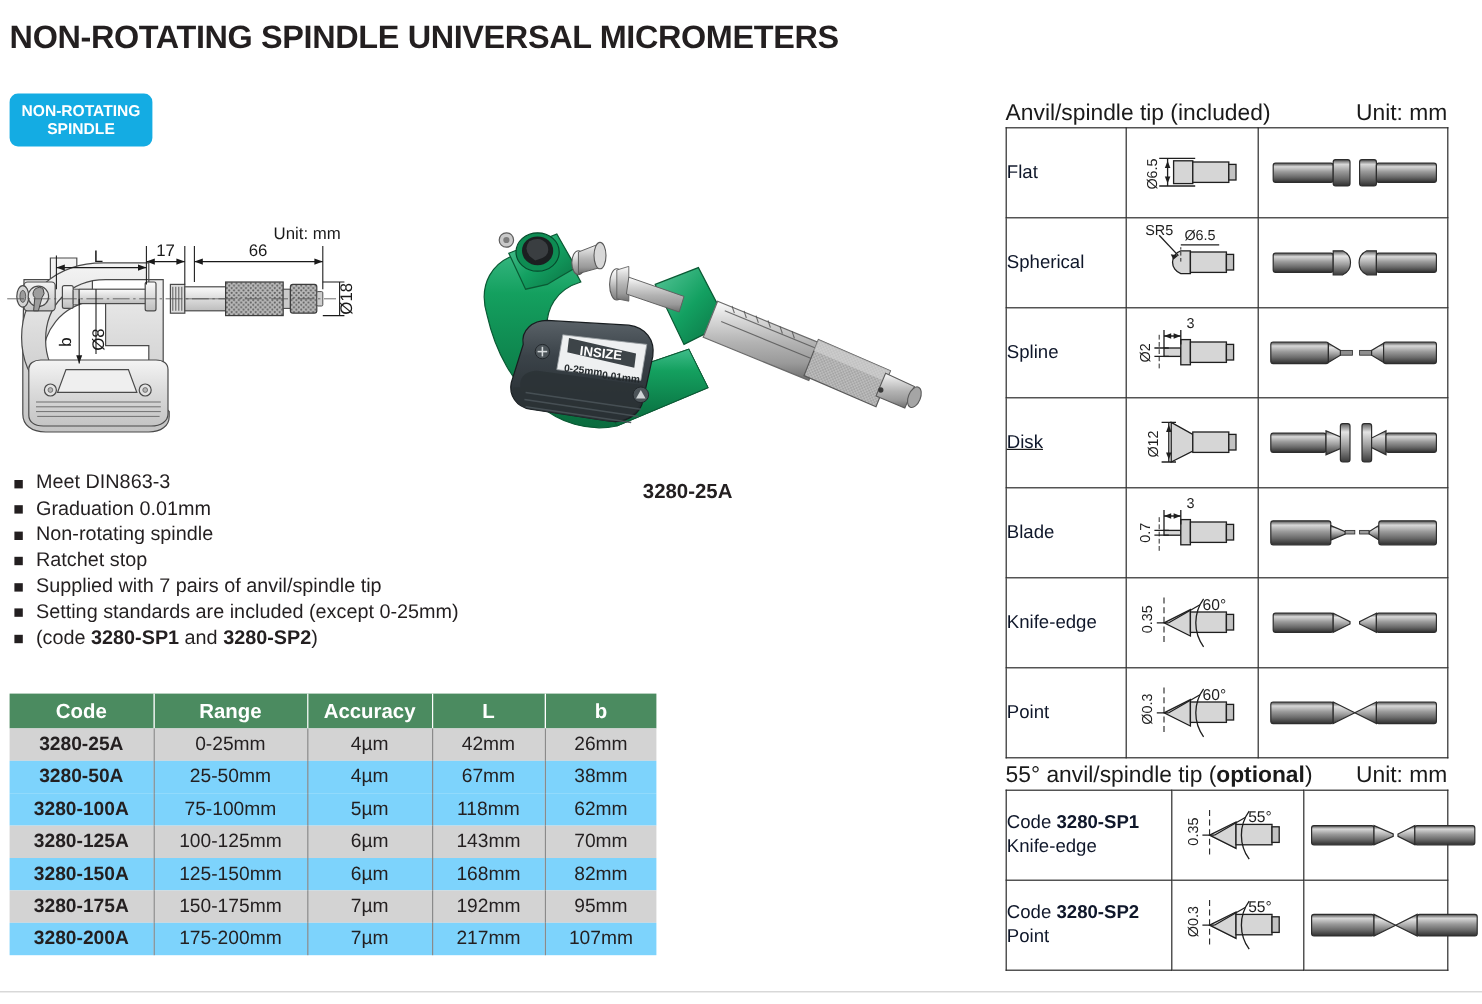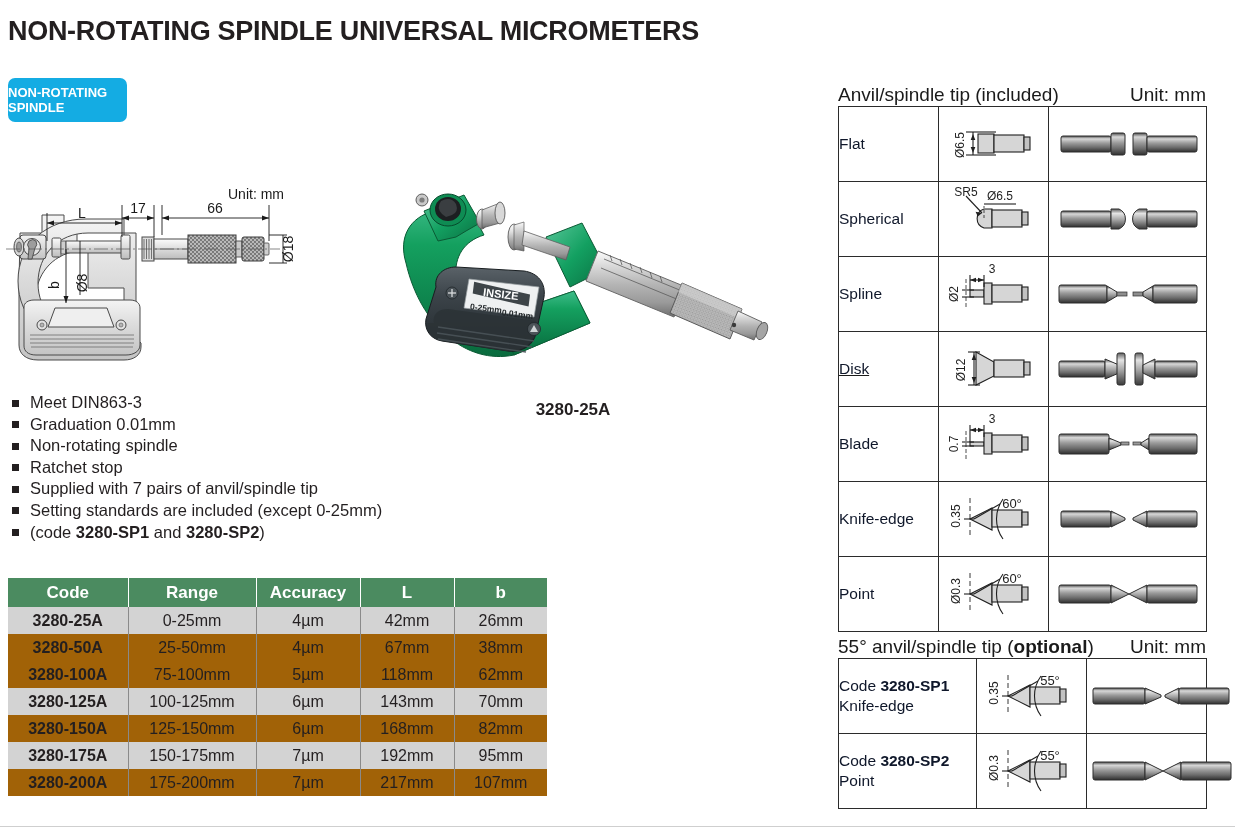--- a/index.html
+++ b/index.html
@@ -21,21 +21,21 @@
     color:#231f20;white-space:nowrap;
   }
 
   
   .badge{
     position:absolute;left:8px;top:78px;
     width:119px;height:44px;border-radius:7px;
     background:#14ace3;
     color:#ffffff;font-size:13px;font-weight:bold;
     line-height:15px;text-align:center;
-    display:flex;flex-direction:column;align-items:flex-start;justify-content:center;
+    display:flex;flex-direction:column;align-items:center;justify-content:center;
   }
 
   
   .tech-draw{position:absolute;left:2px;top:185px;width:310px;height:185px;}
   .unit-left{
     position:absolute;left:228px;top:186px;font-size:14px;color:#1a1a1a;
   }
 
   
   .product-photo{position:absolute;left:338px;top:165px;width:470px;height:235px;}
@@ -68,21 +68,21 @@
     border-right:1px solid #ffffff;
   }
   .spec-table th:last-child{border-right:none;}
   .spec-table td{
     height:27px;padding:0 6px;text-align:center;
     border-right:1px solid #8a8a8a;color:#231f20;
   }
   .spec-table td:last-child{border-right:none;}
   .spec-table td.code{font-weight:bold;text-align:center;}
   .spec-table tr.odd td{background:#d3d3d3;}
-  .spec-table tr.even td{background:#a16207;}
+  .spec-table tr.even td{background:#7dd3fc;}
   .col-code{width:120px;}
   .col-range{width:128px;}
   .col-acc{width:104px;}
   .col-l{width:94px;}
   .col-b{width:93px;}
 
   
   .tip-section{position:absolute;}
   .tip-head{
     position:relative;height:22px;font-size:19px;color:#1a1a1a;

